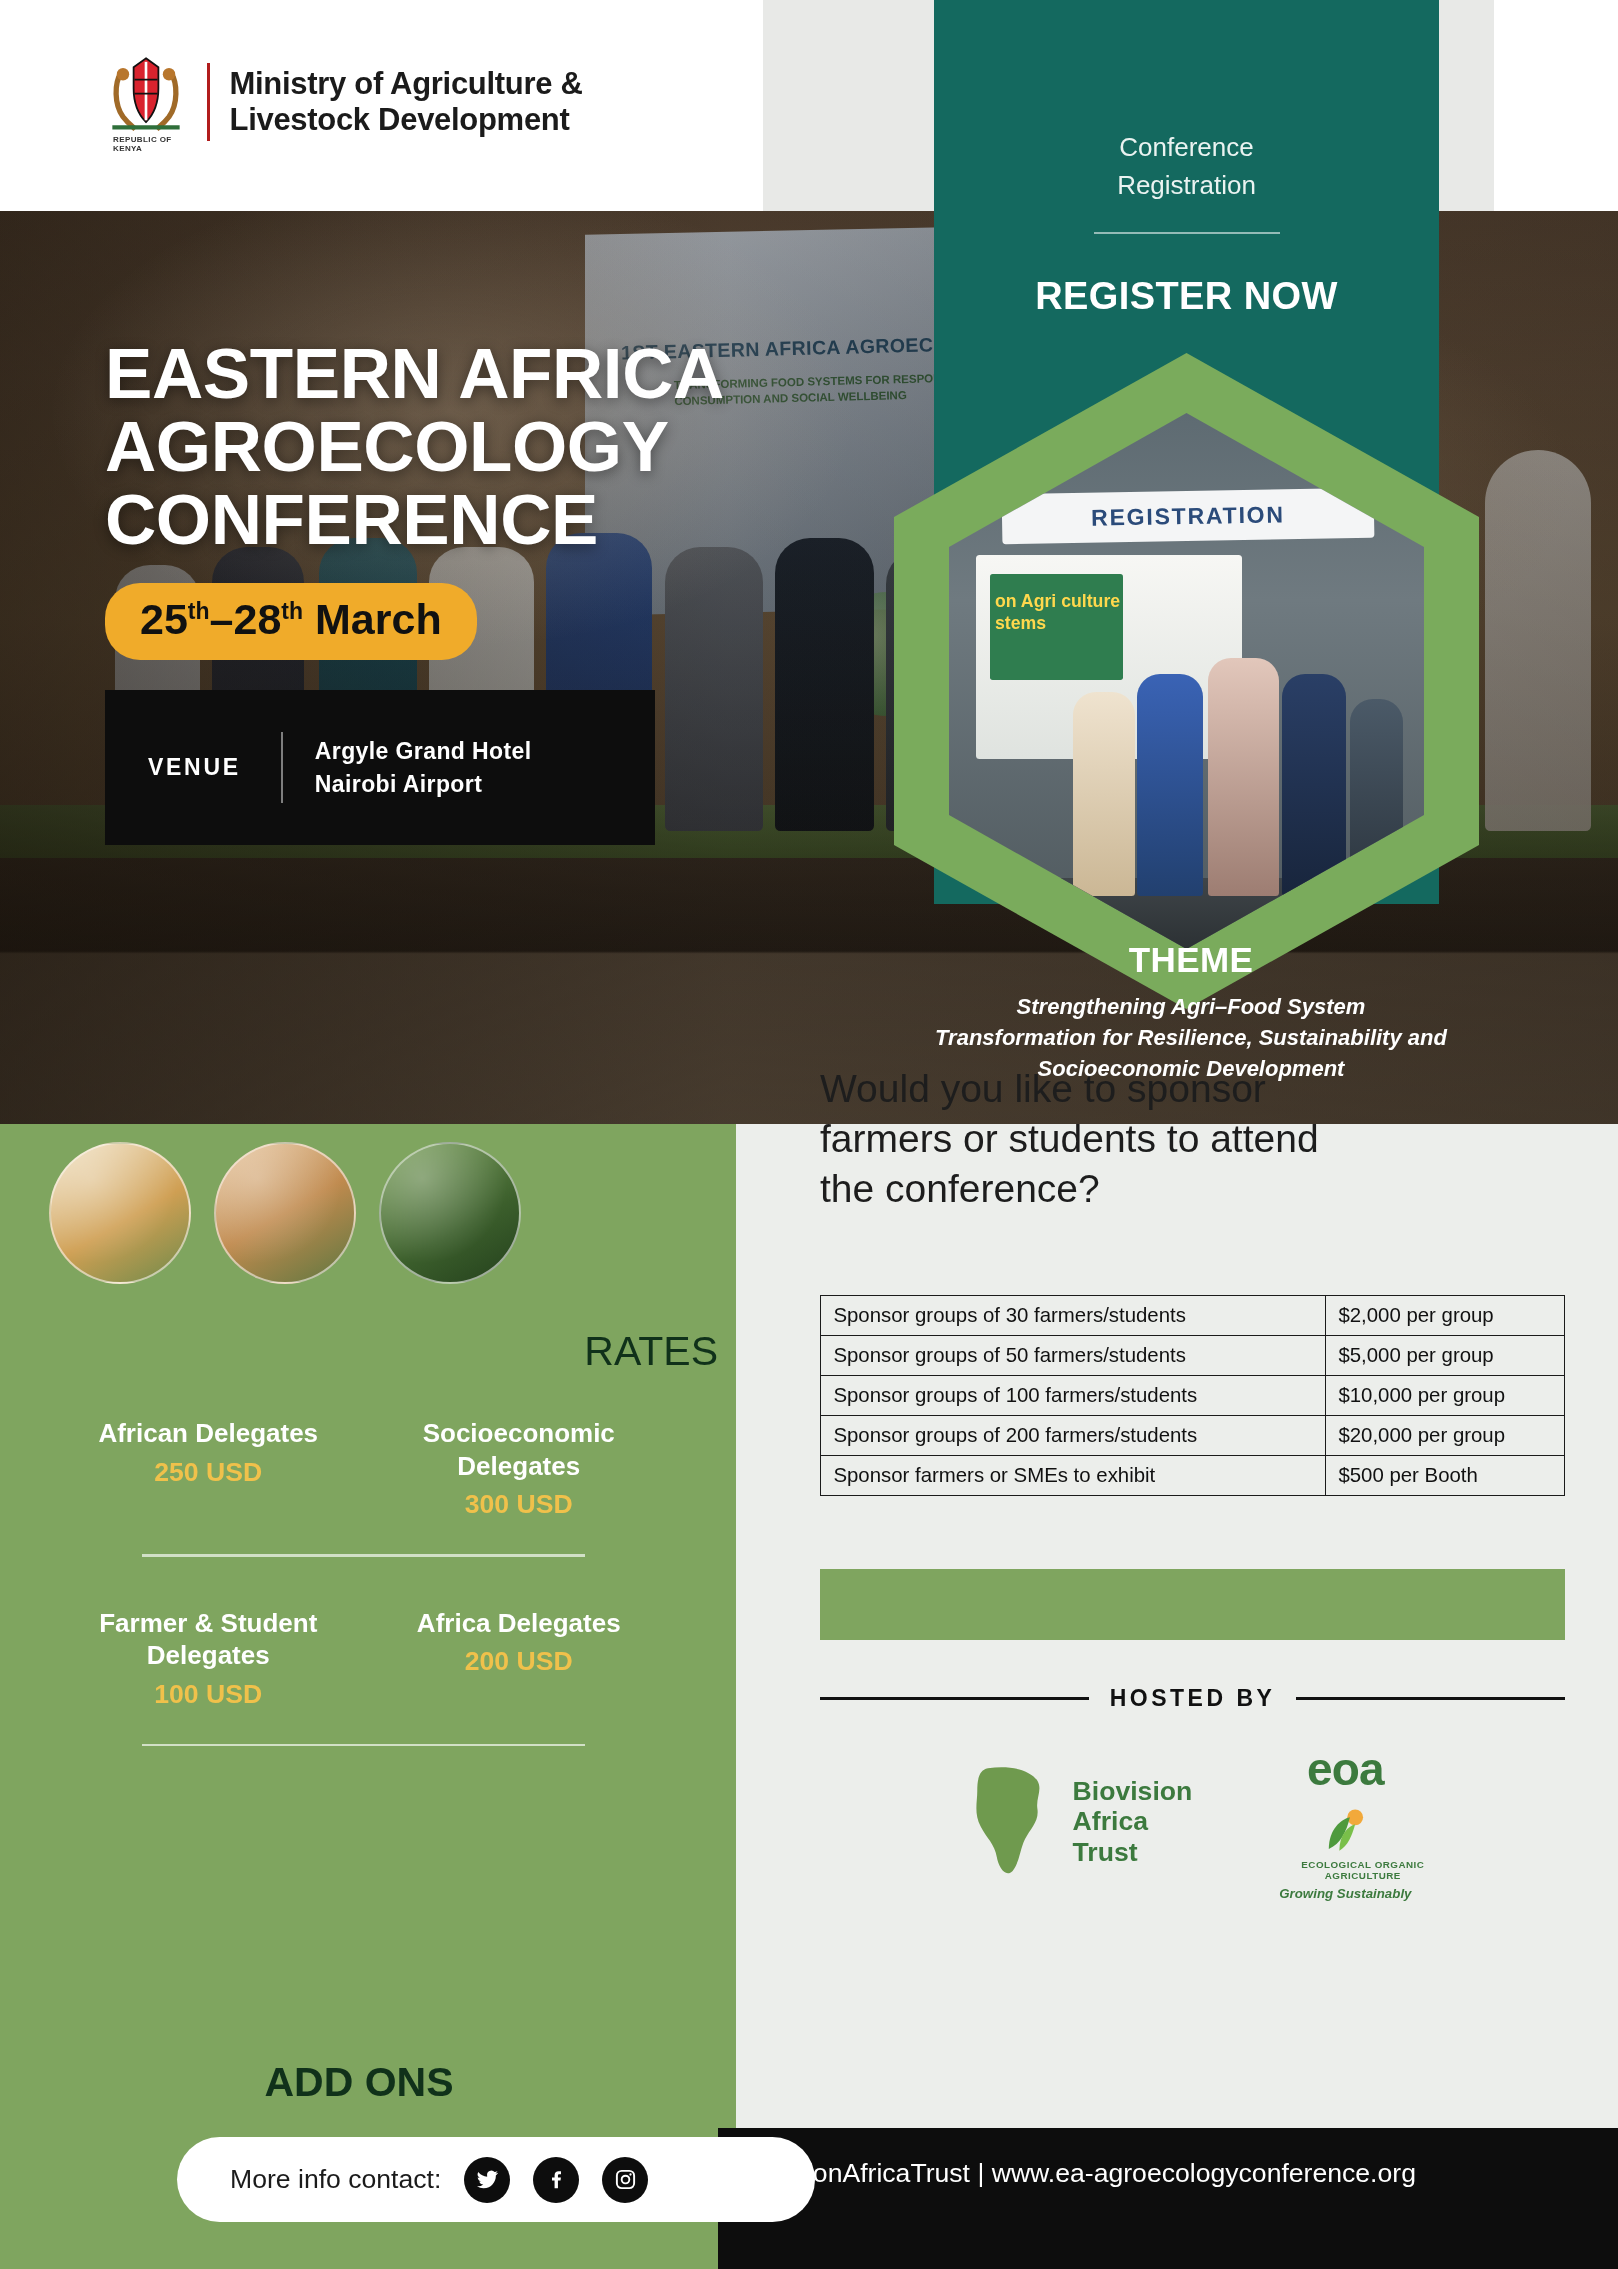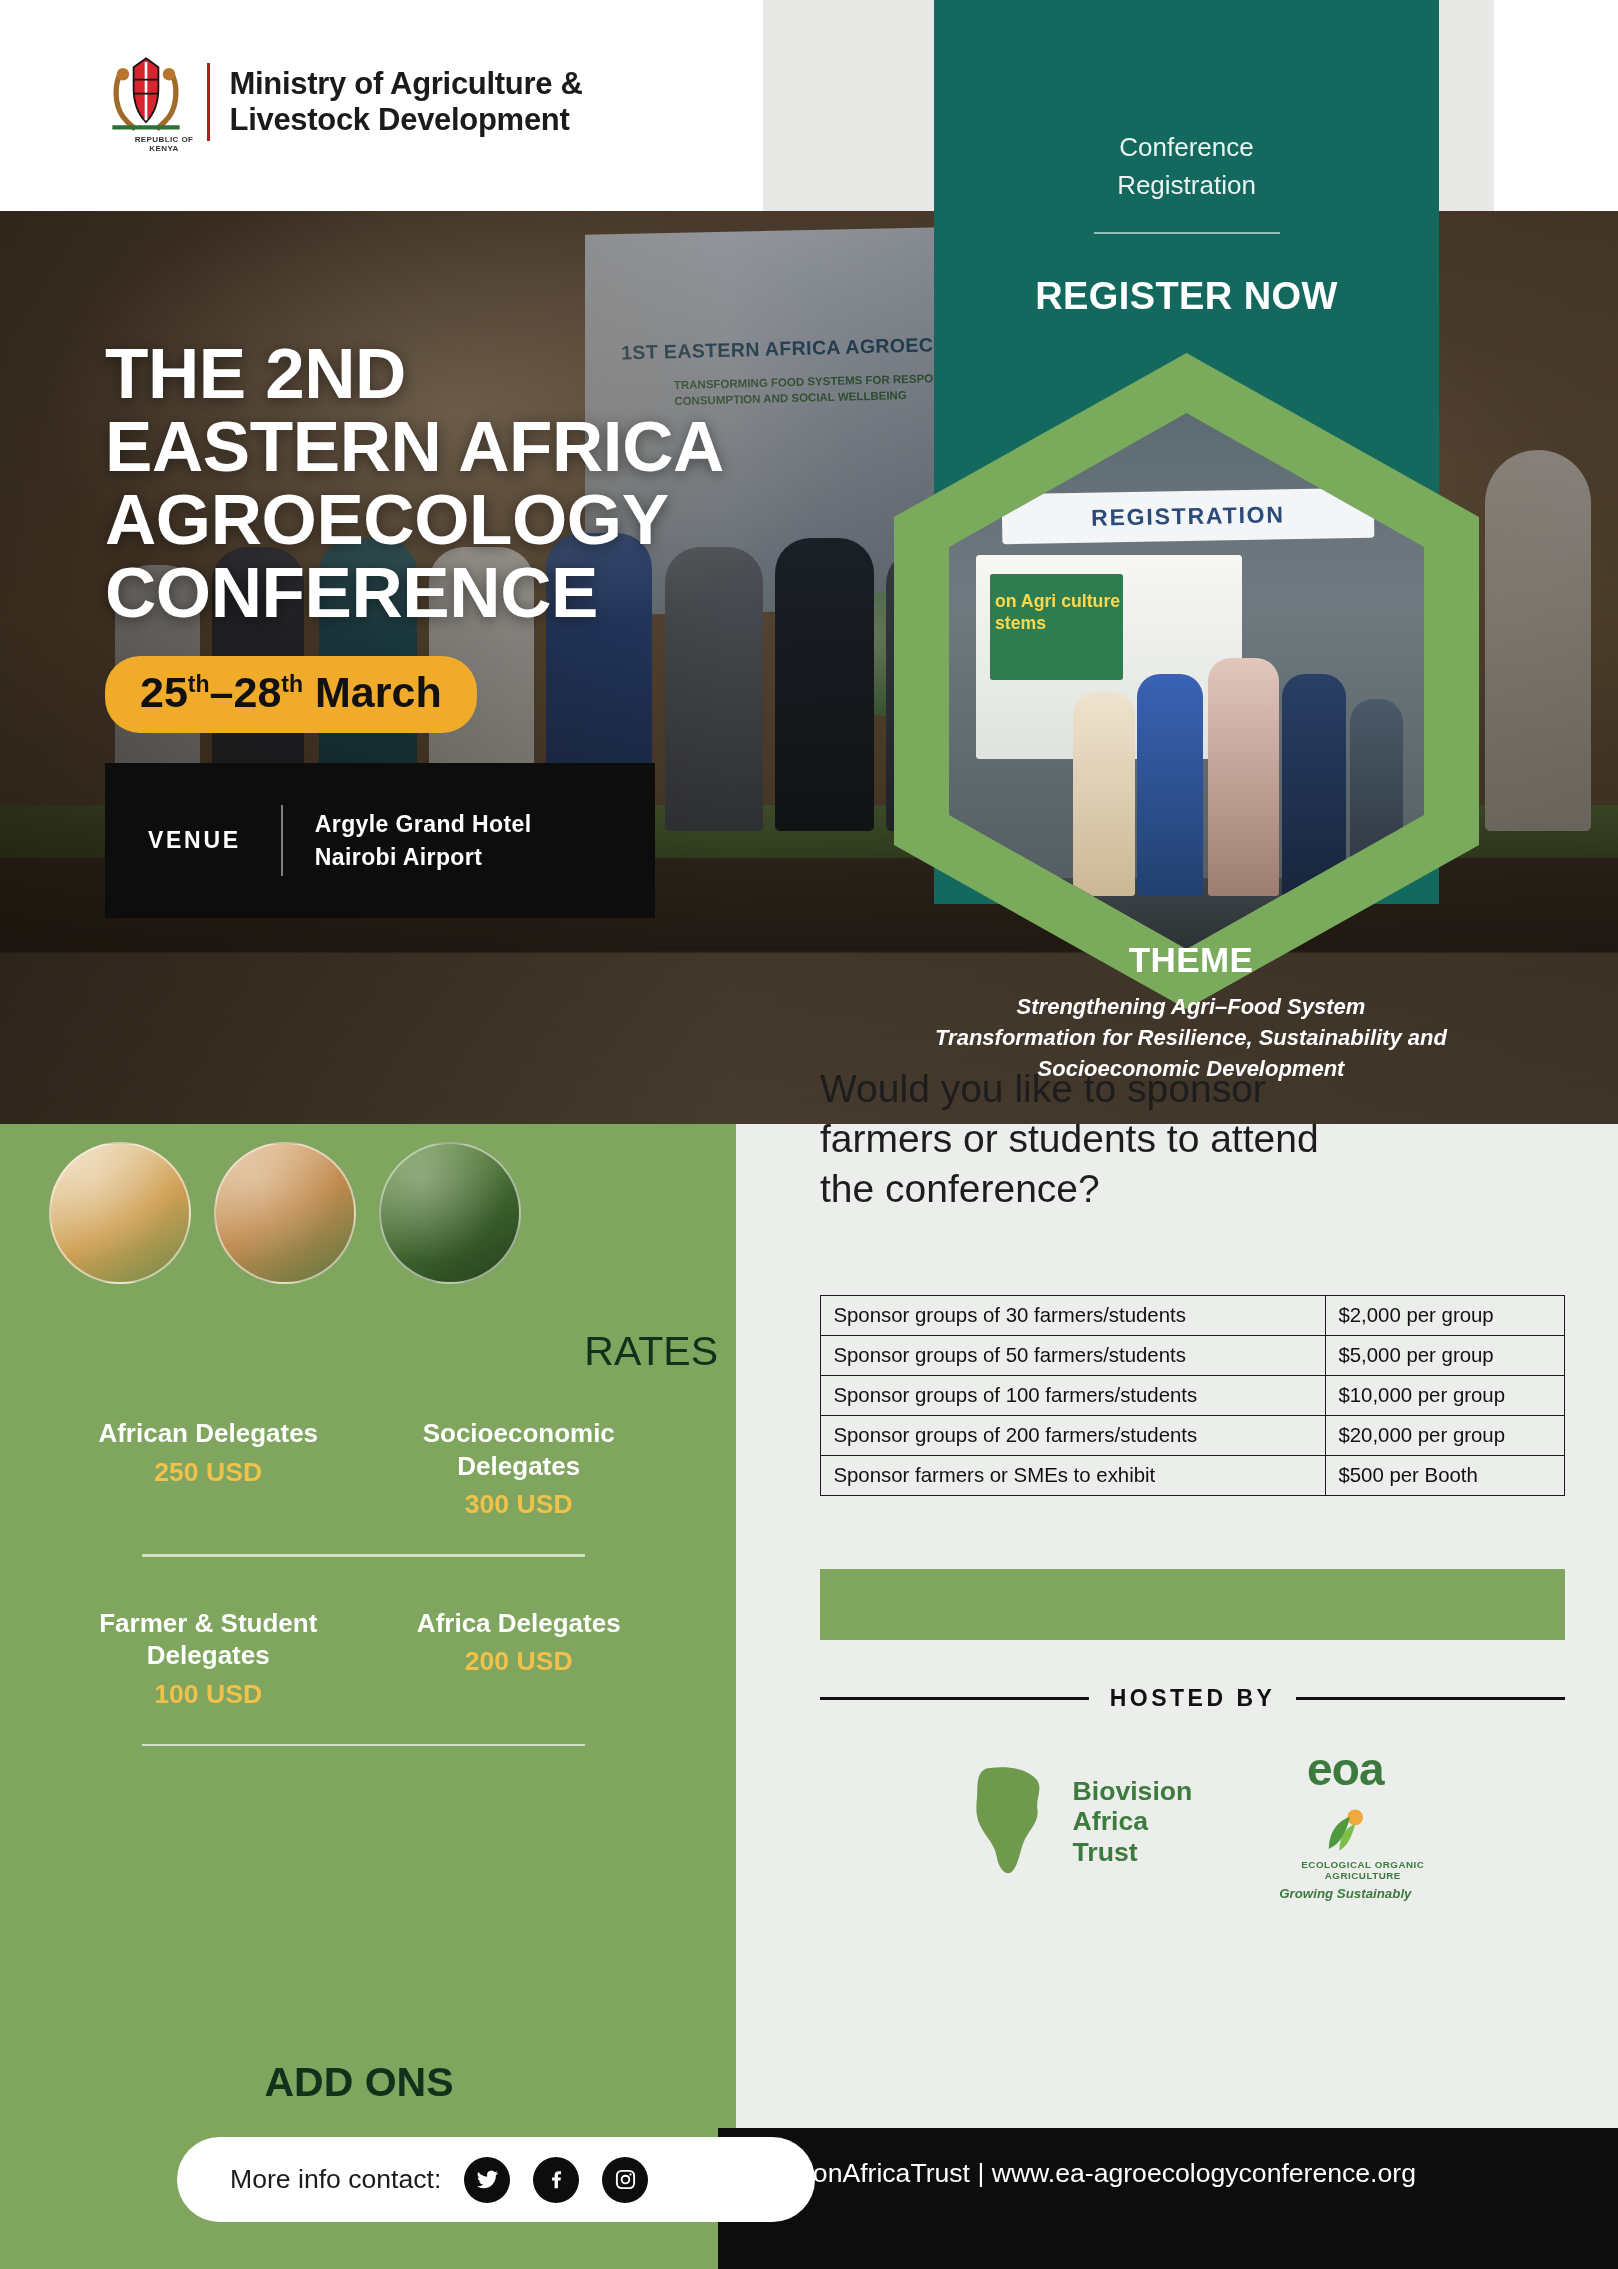--- a/index.html
+++ b/index.html
@@ -21,21 +21,21 @@
   }
   .header-left-white {
     position:absolute; left:0; top:0; width: 763px; height: 211px; background:#ffffff;
   }
   .logo-wrap {
     position: absolute; left: 105px; top: 53px; display: flex; align-items: center; gap: 19.5px;
   }
   .crest { width: 82px; height: 98px; position: relative; }
   .crest svg { display:block; }
   .crest-caption {
-    position:absolute; bottom: -1.8px; left: 18px; width: 82px; text-align: center;
+    position:absolute; bottom: -1.8px; left: 8px; width: 82px; 
     font-size: 8px; letter-spacing: 0.4px; color: #333; font-weight: 700;
   }
   .divider-v { width: 3.5px; height: 78px; background: #b11c1c; }
   .ministry-name {
     font-size: 31px; line-height: 1.16; font-weight: 800; color: #1b1b1b;
     letter-spacing: -0.3px;
   }
 
   
   .hero {
@@ -254,21 +254,20 @@
       <div class="p" style="left:669px; width:99px; height:293px; background:linear-gradient(180deg,#1d2a3a,#0e161f);"></div>
       <div class="p" style="left:780px; width:94px; height:282px; background:linear-gradient(180deg,#4a5663,#2a323c);"></div>
       <div class="p" style="left:887px;width:85px;  height:266px; background:linear-gradient(180deg,#d7dad6,#a9aca8);"></div>
     </div>
     <div class="hero-speaker-rt"></div>
     <div class="hero-vignette"></div>
   </div>
 
   <div class="title-block">
     <div class="main-title">
-      <div>THE 2ND</div>
       <div>EASTERN AFRICA</div>
       <div>AGROECOLOGY</div>
       <div>CONFERENCE</div>
     </div>
     <div class="date-pill">
       <span>25</span><sup>th</sup><span>–</span><span>28</span><sup>th</sup> <span>March</span>
     </div>
     <div class="venue-box">
       <div class="venue-label">VENUE</div>
       <div class="venue-sep"></div>

